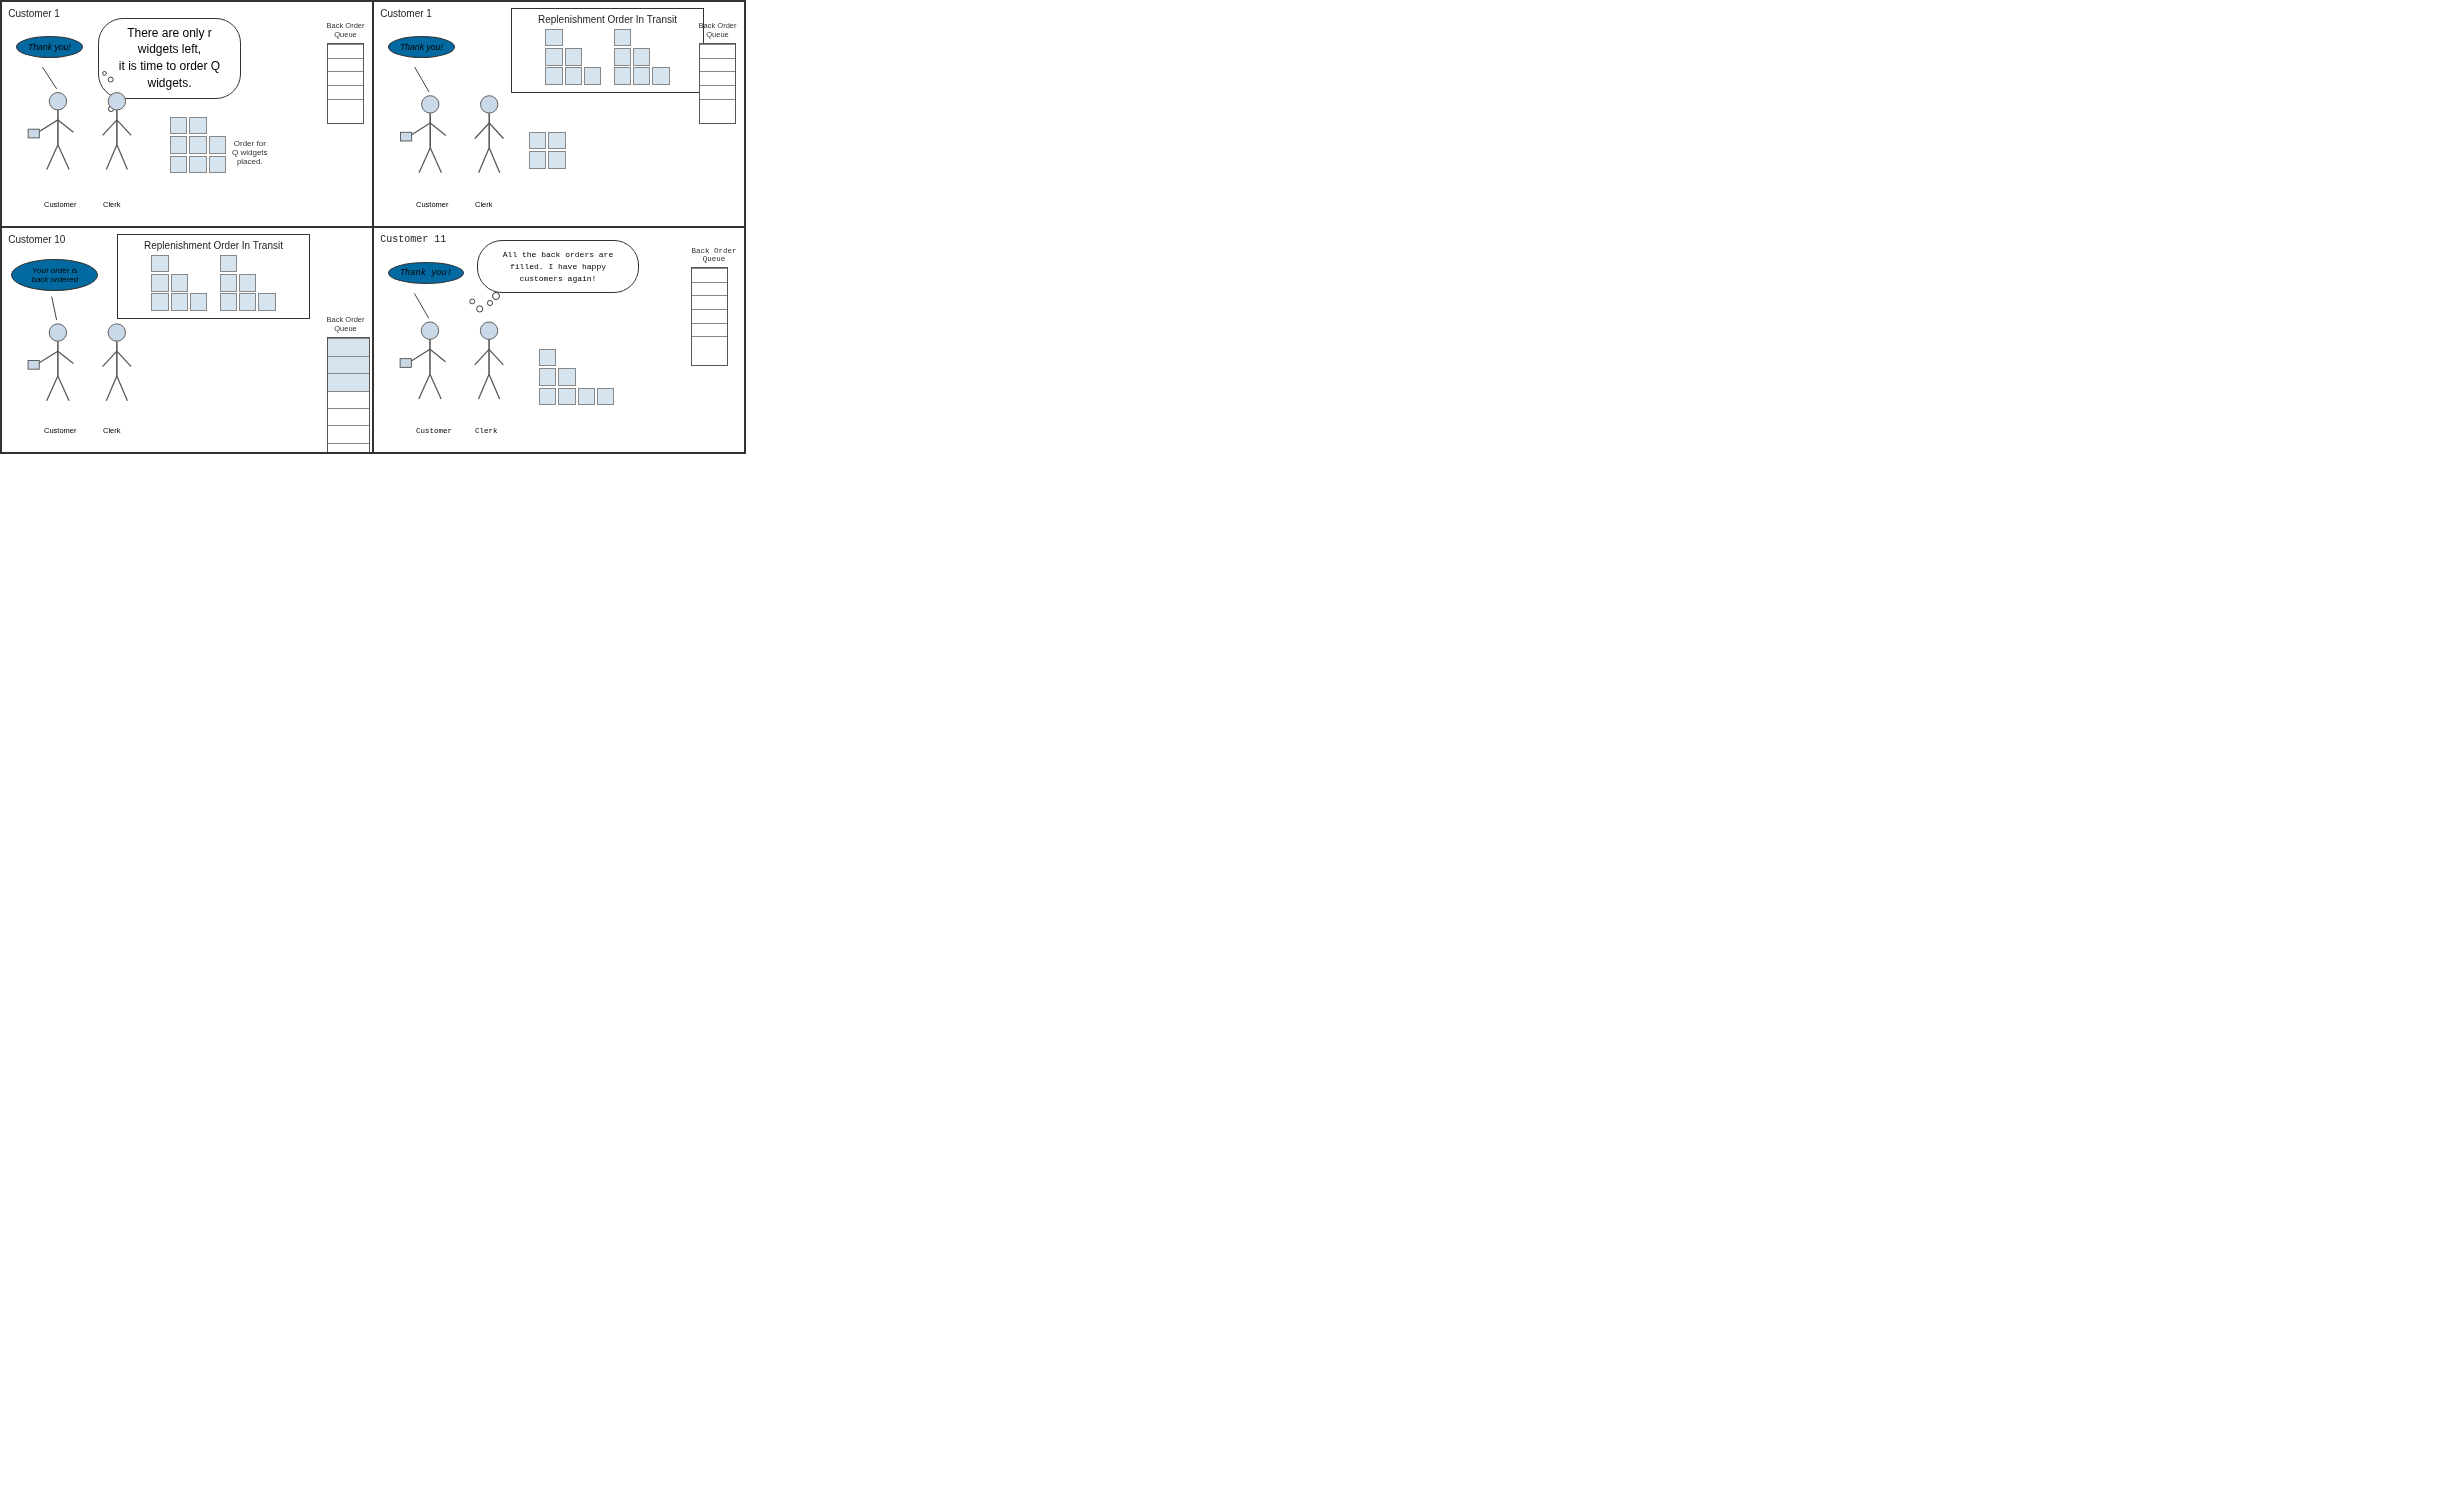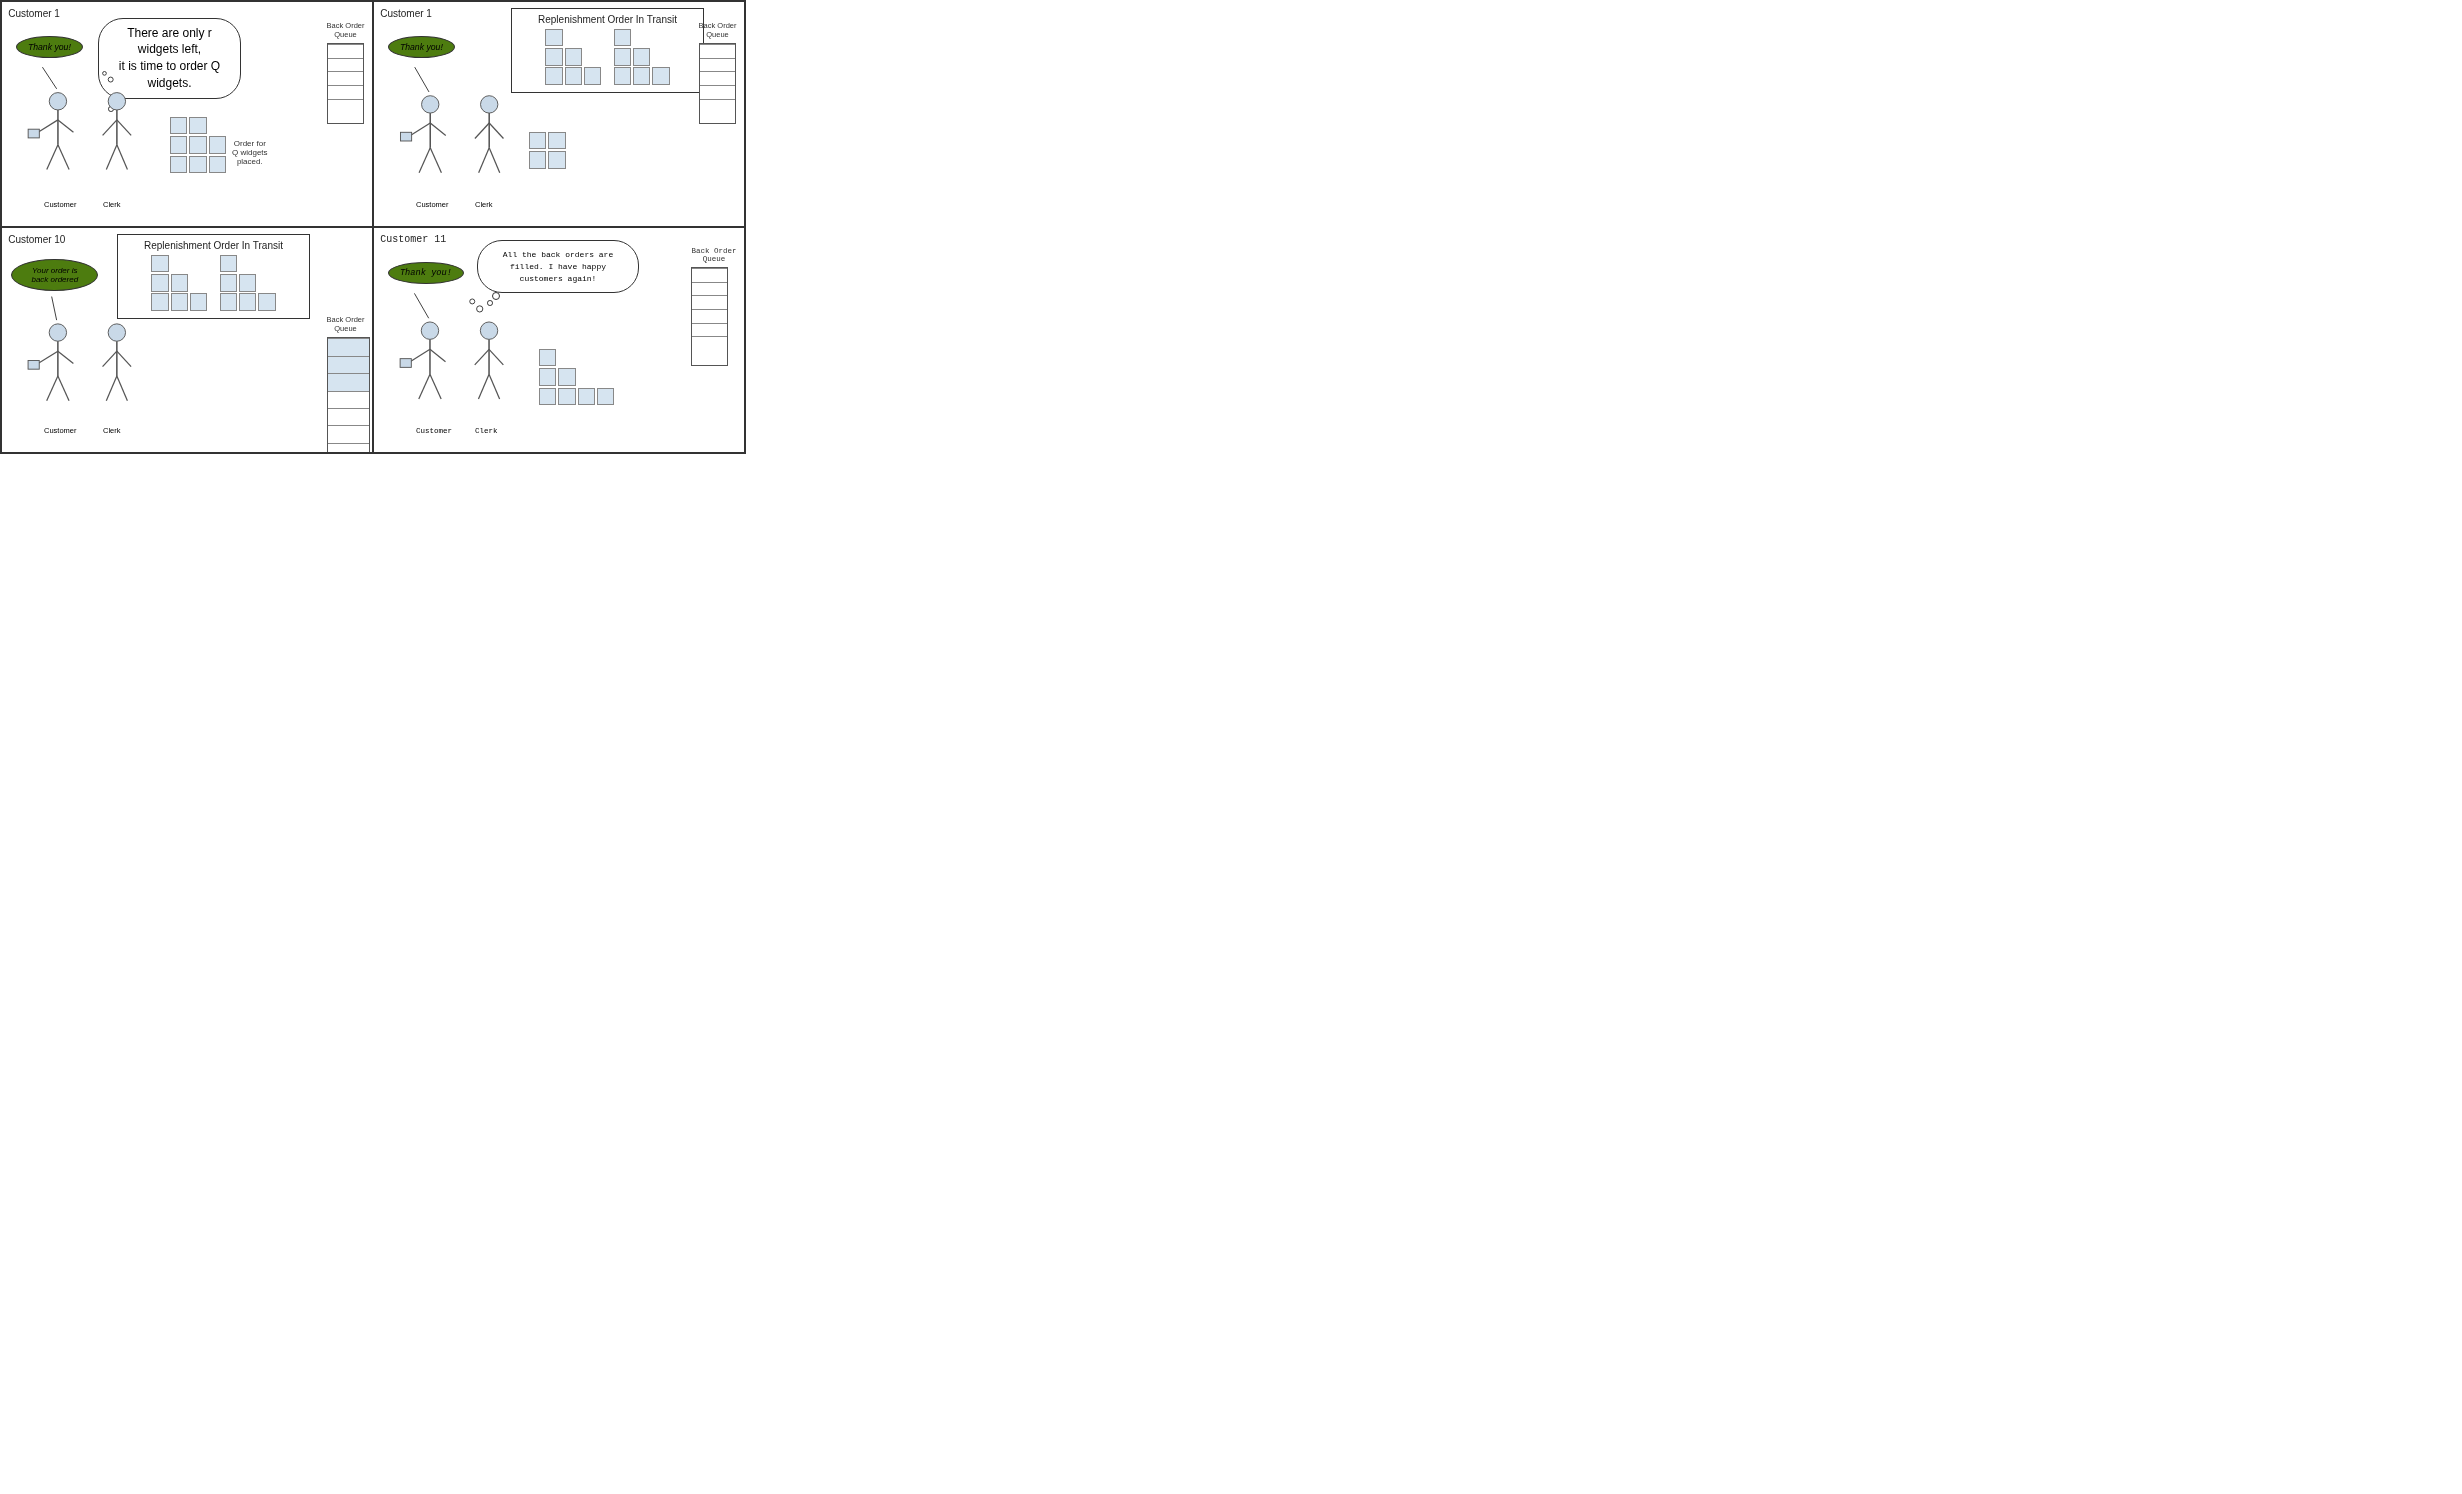--- a/index.html
+++ b/index.html
@@ -117,21 +117,21 @@
       position: absolute;
       font-size: 8px;
       color: #333;
       text-align: center;
     }
 
     
     .speech-oval {
       border: 1.2px solid #333;
       border-radius: 50%;
-      background: #4d7c0f;
+      background: #0369a1;
       padding: 5px 11.2px;
       font-size: 8.7px;
       text-align: center;
       position: absolute;
       font-style: italic;
       white-space: nowrap;
     }
     
   </style>
 </head>

